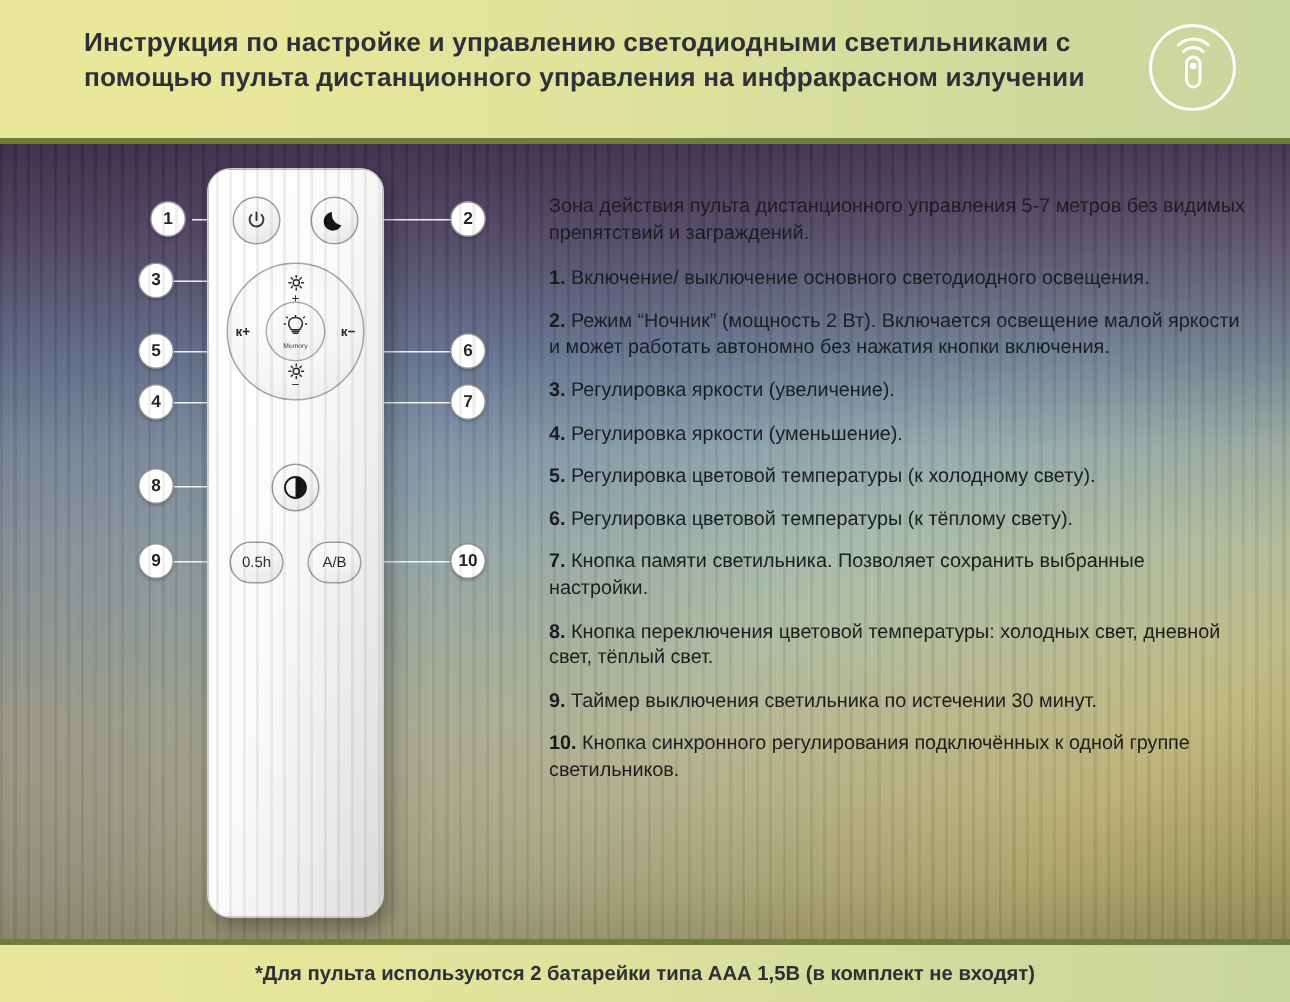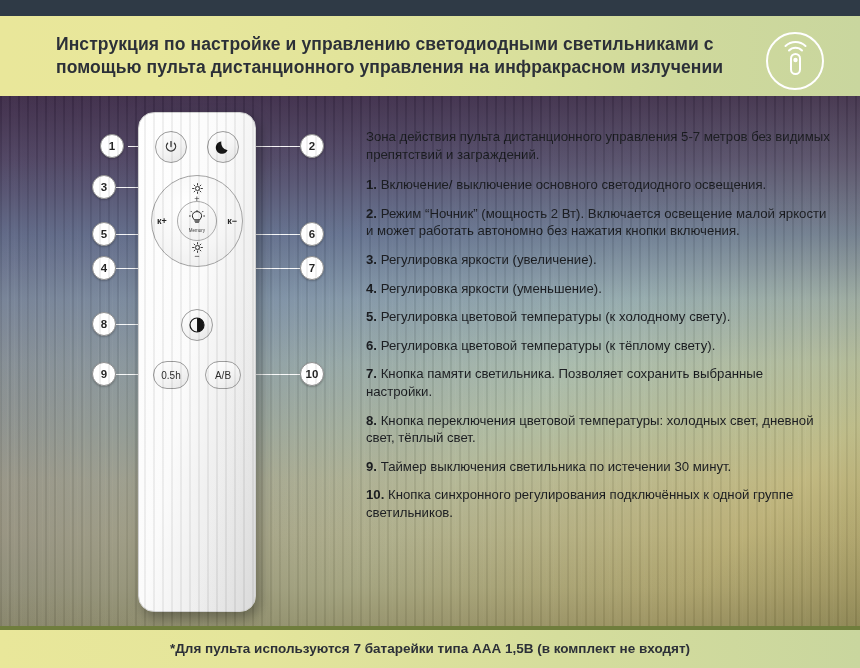--- a/index.html
+++ b/index.html
@@ -16,21 +16,21 @@
     position: relative;
     width: 860px;
     height: 668px;
     background: #2f3a46;
     overflow: hidden;
   }
 
   
   .header {
     position: absolute;
-    left: 0; top: 16px;
+    left: 0; top: 0;
     width: 860px; height: 92px;
     background: linear-gradient(90deg, #e9e79a 0%, #e8e79b 18%, #e2e49b 40%, #d8df9c 62%, #cfd99c 80%, #c9d69e 100%);
     border-bottom: 4px solid #6f7d3c;
   }
   .header-title {
     position: absolute;
     left: 56px; top: 17px;
     width: 680px;
     color: #2c3038;
     font-size: 17.5px;
@@ -349,16 +349,16 @@
         <span>Таймер выключения светильника по истечении 30 минут.</span>
       </div>
       <div class="item">
         <span class="num">10.</span>
         <span>Кнопка синхронного регулирования подключённых к одной группе светильников.</span>
       </div>
     </div>
   </div>
 
   <div class="footer">
-    <div class="footer-text">*Для пульта используются 7 батарейки типа ААА 1,5В (в комплект не входят)</div>
+    <div class="footer-text">*Для пульта используются 2 батарейки типа ААА 1,5В (в комплект не входят)</div>
   </div>
 
 </div>
 
 </body></html>

